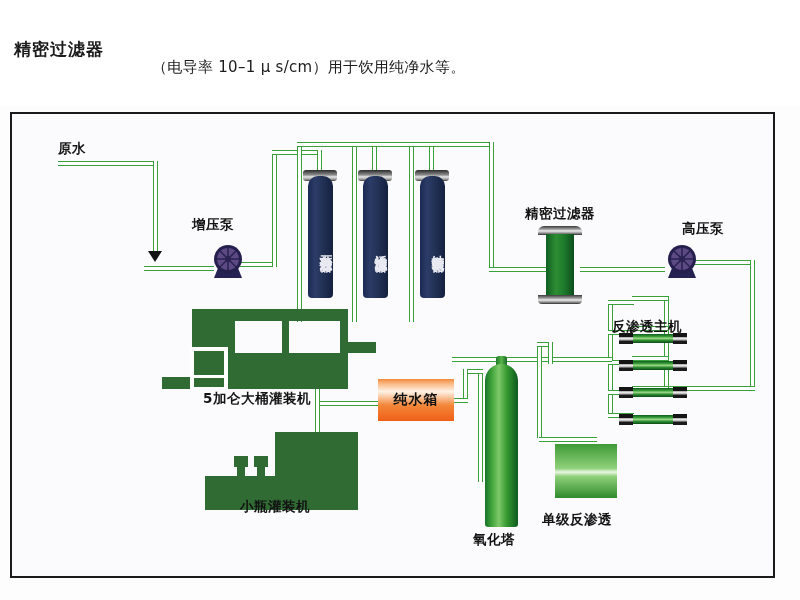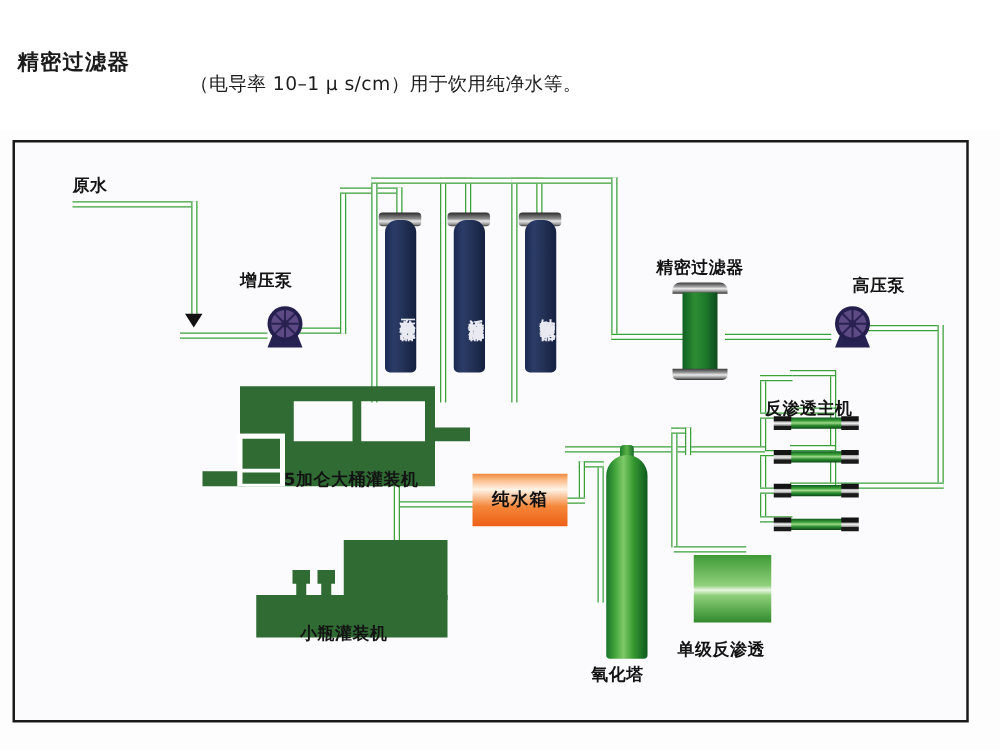--- a/index.html
+++ b/index.html
@@ -286,21 +286,21 @@
         <div class="machine node" style="left:67px;top:10px;width:6px;height:38px;"></div>
         <div class="machine node" style="left:120px;top:10px;width:7px;height:38px;"></div>
         <div class="machine node" style="left:178px;top:10px;width:8px;height:38px;"></div>
         <div class="machine node" style="left:30px;top:44px;width:156px;height:36px;"></div>
         <div class="machine node" style="left:184px;top:33px;width:30px;height:11px;"></div>
         <div class="machine node" style="left:0px;top:68px;width:34px;height:12px;"></div>
         <div class="machine-win node" style="left:28px;top:38px;width:38px;height:42px;"></div>
         <div class="machine node" style="left:32px;top:42px;width:30px;height:24px;"></div>
         <div class="machine node" style="left:32px;top:69px;width:30px;height:9px;"></div>
       </div>
-      <div class="lbl" style="left:191px;top:261px;margin-left:24px;">5加仑大桶灌装机</div>
+      <div class="lbl" style="left:191px;top:276px;">5加仑大桶灌装机</div>
 
       <div class="node" style="left:193px;top:318px;width:153px;height:78px;">
         <div class="machine node" style="left:70px;top:0px;width:83px;height:48px;"></div>
         <div class="machine node" style="left:0px;top:44px;width:153px;height:34px;"></div>
         <div class="machine node" style="left:29px;top:24px;width:14px;height:11px;"></div>
         <div class="machine node" style="left:32px;top:34px;width:8px;height:11px;"></div>
         <div class="machine node" style="left:49px;top:24px;width:14px;height:11px;"></div>
         <div class="machine node" style="left:52px;top:34px;width:8px;height:11px;"></div>
       </div>
       <div class="lbl" style="left:228px;top:384px;">小瓶灌装机</div>

